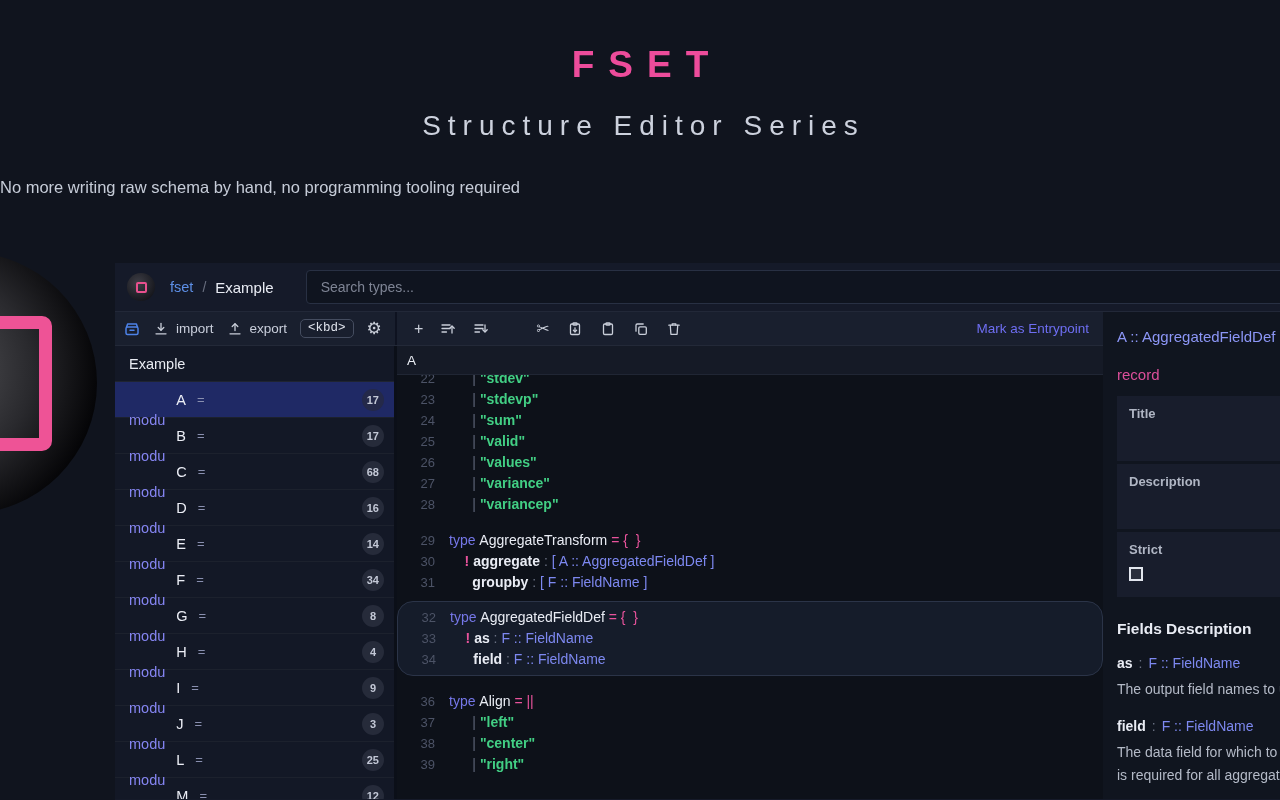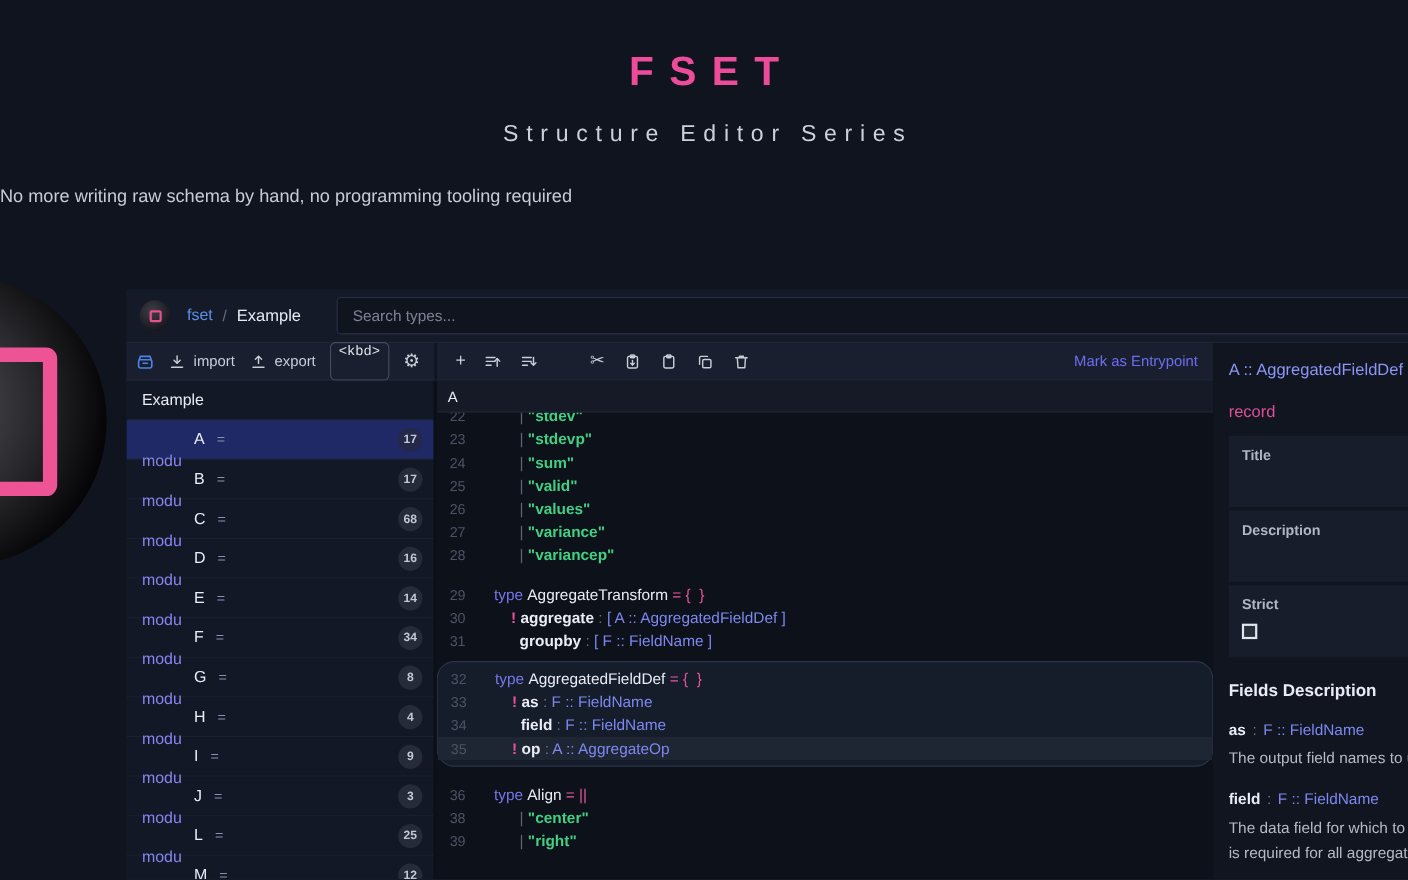--- a/index.html
+++ b/index.html
@@ -6,21 +6,21 @@
   html,body { width:1280px; height:800px; overflow:hidden; }
   body {
     background:#10141e;
     font-family:"Liberation Sans", sans-serif;
     color:#e6e8ee;
     position:relative;
   }
   
   .hero { text-align:center; padding-top:44px; }
   .hero-title { color:#ed4c9b; font-size:37px; font-weight:600; letter-spacing:14px; padding-left:14px; }
-  .hero-sub { margin-top:24px; color:#ccd1dd; font-size:21px; letter-spacing:7px; padding-left:7px; font-weight:400; }
+  .hero-sub { margin-top:24px; color:#ccd1dd; font-size:28px; letter-spacing:7px; padding-left:7px; font-weight:400; }
   .intro { margin-top:36px; }
   .intro-heading { font-size:23px; color:#e6e9f0; font-weight:500; }
   .intro-badge { background:#5b5bd6; color:#f2f3ff; padding:3px 8px 4px 4px; }
   .intro-tagline { margin-top:15px; font-size:16.5px; color:#c6ccd8; font-weight:400; }
 
   
   .sphere { position:absolute; left:-165px; top:252px; width:262px; height:262px; border-radius:50%;
     background:radial-gradient(circle at 38% 45%, #57575b 0%, #29292d 45%, #020204 78%);
     z-index:1; }
   .sphere-square { position:absolute; left:-80px; top:316px; width:132px; height:135px;
@@ -51,21 +51,21 @@
   .toolbar { height:34px; background:#191f2e; border-bottom:1px solid #232938;
     display:flex; align-items:center; flex:none; }
   .tb-sec1 { width:282px; flex:none; display:flex; align-items:center;
     padding:0 10px 0 9px; gap:13px; border-right:2px solid #0e1220; height:100%; }
   .tb-btn { display:flex; align-items:center; gap:7px; color:#c9cedb; font-size:13.5px; cursor:pointer; }
   .tb-icon { width:16px; height:16px; display:block; }
   .tb-icon path, .tb-icon rect { fill:none; stroke:#c9ced9; stroke-width:1.3;
     stroke-linecap:round; stroke-linejoin:round; }
   .tb-icon.blue path, .tb-icon.blue rect { stroke:#4d82e8; stroke-width:1.5; }
   .tb-glyph { font-size:16px; color:#c9ced9; line-height:16px; }
-  .kbd-chip { border:1px solid #454d60; border-radius:5px; padding:1px 7px 18px 7px;
+  .kbd-chip { border:1px solid #454d60; border-radius:5px; padding:1px 7px 2px 7px;
     font-family:"Liberation Mono", monospace; font-size:12.5px; color:#dfe3ec; }
   .tb-sec2 { display:flex; align-items:center; gap:17px; padding:0 17px; }
   .tb-sec3 { display:flex; align-items:center; gap:17px; margin-left:30px; }
   .tb-entry { margin-left:auto; padding-right:14px; color:#6e6ef2; font-size:13.5px; cursor:pointer; }
 
   .win-body { display:flex; flex:1; overflow:hidden; }
 
   
   .sidebar { width:282px; flex:none; background:#131826; border-right:3px solid #0b0f18; }
   .sb-header { height:36px; line-height:36px; padding-left:14px; font-size:14.5px;
@@ -85,21 +85,21 @@
   .editor { flex:1; background:#0d1119; position:relative; overflow:hidden; }
   .editor-tab { height:29px; background:#151a26; border-bottom:1px solid #202634;
     color:#e8ebf2; font-size:13.5px; padding-left:10px; display:flex; align-items:center;
     position:relative; z-index:2; font-weight:500; }
   .code { position:relative; z-index:1; margin-top:-7px; }
   .code-block + .code-block { margin-top:15px; }
   .code-block.selected { background:#151c2a; border:1px solid #2b3448; border-radius:16px;
     padding:5px 0; margin-top:8px; }
   .code-line { display:flex; height:21px; line-height:21px; font-size:14px; white-space:pre; }
   .code-line.active { background:#1e2533; }
-  .ln { width:38px; flex:none; text-align:center; color:#4c5366; font-size:13px; }
+  .ln { width:38px; flex:none; text-align:right; color:#4c5366; font-size:13px; }
   .toks { padding-left:14px; }
   .tk-p { color:#5d6578; }
   .tk-s { color:#42cf84; font-weight:600; }
   .tk-k { color:#7577e8; }
   .tk-n { color:#e9ecf4; font-weight:500; }
   .tk-o { color:#e8539c; }
   .tk-b { color:#e8539c; font-weight:600; }
   .tk-f { color:#e9ecf4; font-weight:600; }
   .tk-c { color:#6a7183; }
   .tk-r { color:#7d88f0; }
@@ -310,24 +310,24 @@
               </div>
               <div class="code-block">
                 <div class="code-line"><span class="ln">29</span><span class="toks"><span class="tk-k">type </span><span class="tk-n">AggregateTransform </span><span class="tk-o">= {  }</span></span></div>
                 <div class="code-line"><span class="ln">30</span><span class="toks"><span class="tk-b">    ! </span><span class="tk-f">aggregate </span><span class="tk-c">: </span><span class="tk-r">[ A :: AggregatedFieldDef ]</span></span></div>
                 <div class="code-line"><span class="ln">31</span><span class="toks"><span class="tk-f">      groupby </span><span class="tk-c">: </span><span class="tk-r">[ F :: FieldName ]</span></span></div>
               </div>
               <div class="code-block selected">
                 <div class="code-line"><span class="ln">32</span><span class="toks"><span class="tk-k">type </span><span class="tk-n">AggregatedFieldDef </span><span class="tk-o">= {  }</span></span></div>
                 <div class="code-line"><span class="ln">33</span><span class="toks"><span class="tk-b">    ! </span><span class="tk-f">as </span><span class="tk-c">: </span><span class="tk-r">F :: FieldName</span></span></div>
                 <div class="code-line"><span class="ln">34</span><span class="toks"><span class="tk-f">      field </span><span class="tk-c">: </span><span class="tk-r">F :: FieldName</span></span></div>
-                <div class="code-line active"><span class="ln">35</span><span class="toks"><span class="tk-b">    ! </span><span class="tk-f">op </span><span class="tk-c">: </span><span class="tk-r">A :: AggregateOp</span></span></div>
               </div>
               <div class="code-block">
                 <div class="code-line"><span class="ln">36</span><span class="toks"><span class="tk-k">type </span><span class="tk-n">Align </span><span class="tk-o">= ||</span></span></div>
+                <div class="code-line"><span class="ln">37</span><span class="toks"><span class="tk-p">      | </span><span class="tk-s">"left"</span></span></div>
                 <div class="code-line"><span class="ln">38</span><span class="toks"><span class="tk-p">      | </span><span class="tk-s">"center"</span></span></div>
                 <div class="code-line"><span class="ln">39</span><span class="toks"><span class="tk-p">      | </span><span class="tk-s">"right"</span></span></div>
               </div>
             </div>
         </div>
       </div>
     </div>
 
     <div class="panel">
       <div class="panel-title">A :: AggregatedFieldDef</div>

